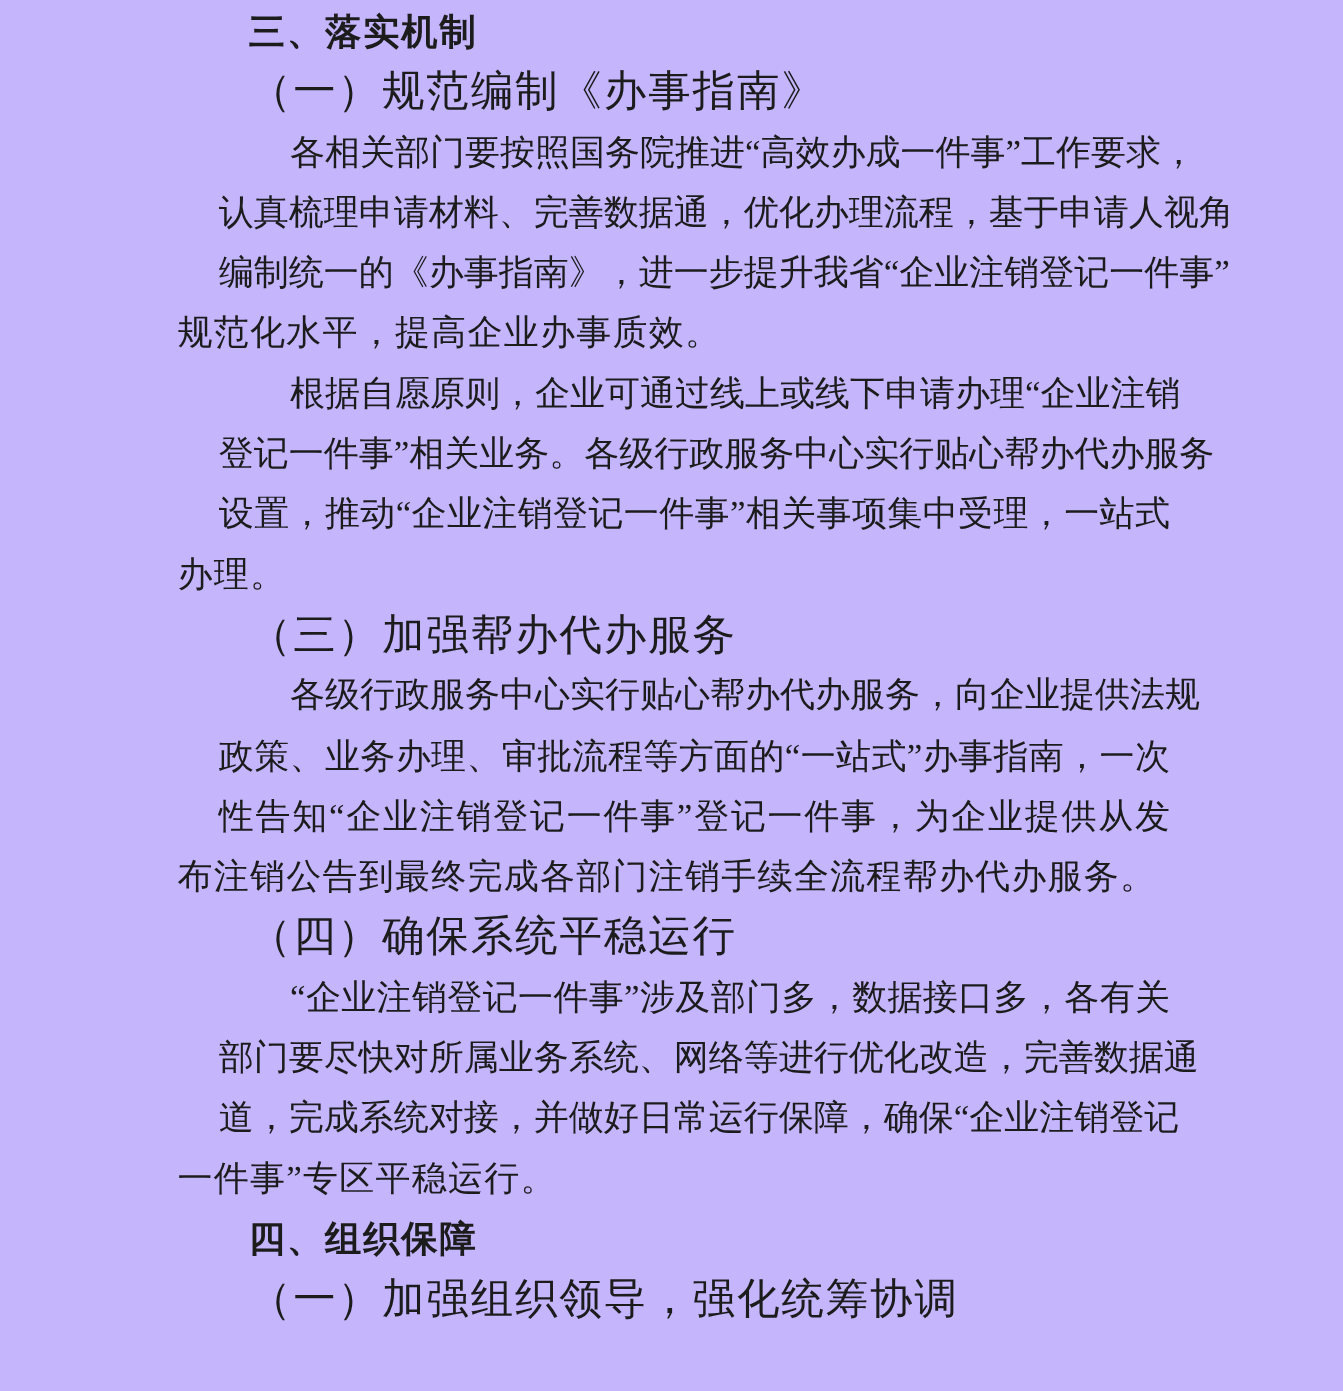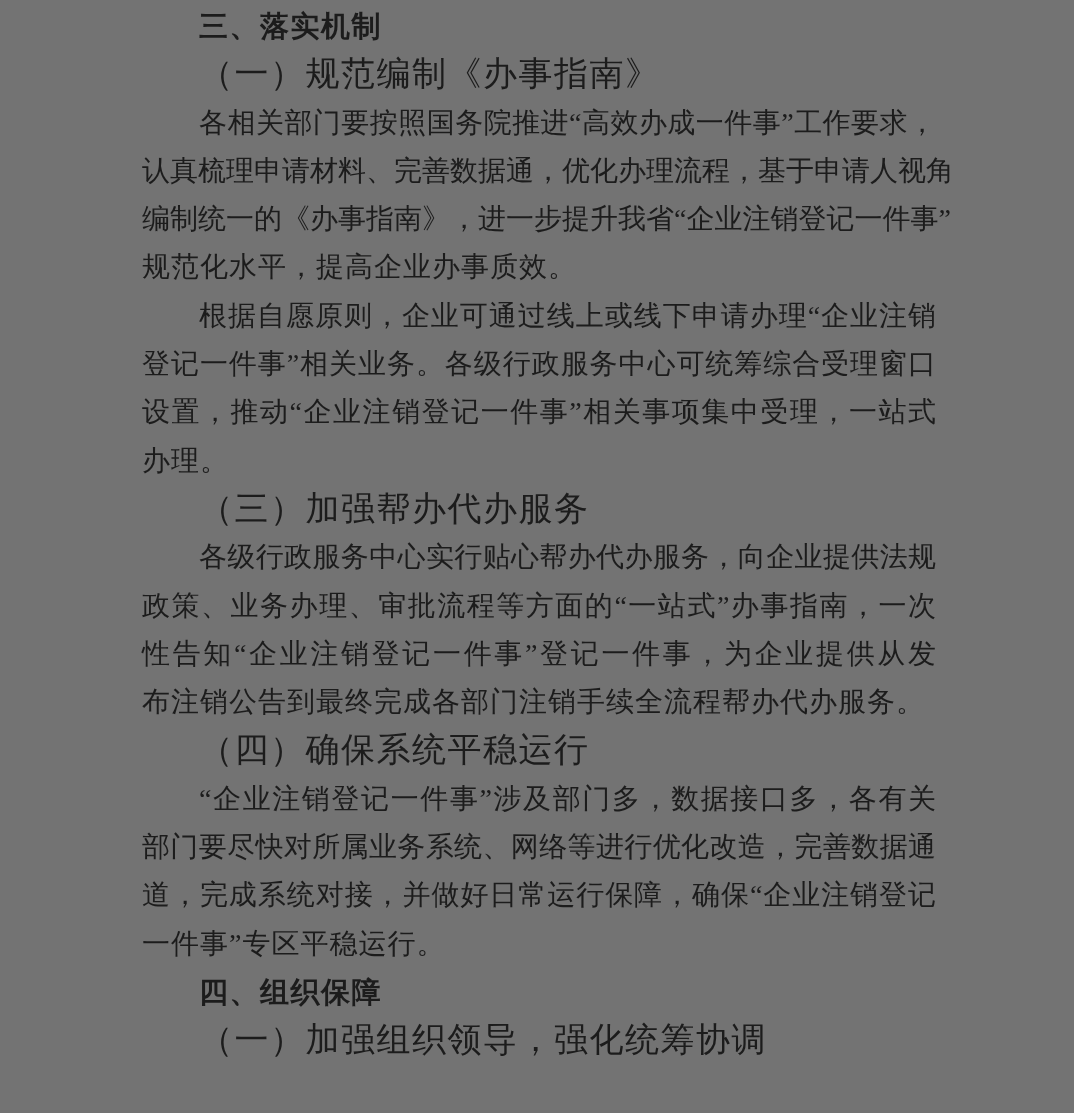--- a/index.html
+++ b/index.html
@@ -1,40 +1,41 @@
 <!DOCTYPE html>
 <html><head>
 <meta charset="utf-8">
 <style>
   * { margin: 0; padding: 0; box-sizing: border-box; }
   html, body { background: #ffffff; }
   .page {
     position: relative;
     width: 1074px;
     height: 1113px;
-    background: #737373;
+    background: #c4b5fd;
     color: #1c1c1c;
     overflow: hidden;
   }
   .doc {
     padding: 2px 138px 0 142px; 
   }
   .line {
     height: 48.3px;
     line-height: 48.3px;
     font-size: 28px;
     white-space: nowrap;
     font-family: "Liberation Serif", "DejaVu Serif", serif;
     letter-spacing: 1px;
   }
   
   .line.fill {
     text-align: justify;
     text-align-last: justify;
     letter-spacing: 0;
+    margin-left: 33px;
   }
   
   .line.indent { padding-left: 57px; }
 
   .block-heading .line {
     font-family: "Liberation Sans", "DejaVu Sans", sans-serif;
     font-weight: 700;
     font-size: 29px;
     letter-spacing: 1.5px;
   }
@@ -57,21 +58,21 @@
         <div class="line indent">（一）规范编制《办事指南》</div>
       </div>
       <div class="block block-paragraph">
         <div class="line indent fill">各相关部门要按照国务院推进“高效办成一件事”工作要求，</div>
         <div class="line fill">认真梳理申请材料、完善数据通，优化办理流程，基于申请人视角</div>
         <div class="line fill">编制统一的《办事指南》，进一步提升我省“企业注销登记一件事”</div>
         <div class="line">规范化水平，提高企业办事质效。</div>
       </div>
       <div class="block block-paragraph">
         <div class="line indent fill">根据自愿原则，企业可通过线上或线下申请办理“企业注销</div>
-        <div class="line fill">登记一件事”相关业务。各级行政服务中心可统筹综合受理窗口</div>
+        <div class="line fill">登记一件事”相关业务。各级行政服务中心实行贴心帮办代办服务</div>
         <div class="line fill">设置，推动“企业注销登记一件事”相关事项集中受理，一站式</div>
         <div class="line">办理。</div>
       </div>
       <div class="block block-subheading">
         <div class="line indent">（三）加强帮办代办服务</div>
       </div>
       <div class="block block-paragraph">
         <div class="line indent fill">各级行政服务中心实行贴心帮办代办服务，向企业提供法规</div>
         <div class="line fill">政策、业务办理、审批流程等方面的“一站式”办事指南，一次</div>
         <div class="line fill">性告知“企业注销登记一件事”登记一件事，为企业提供从发</div>

